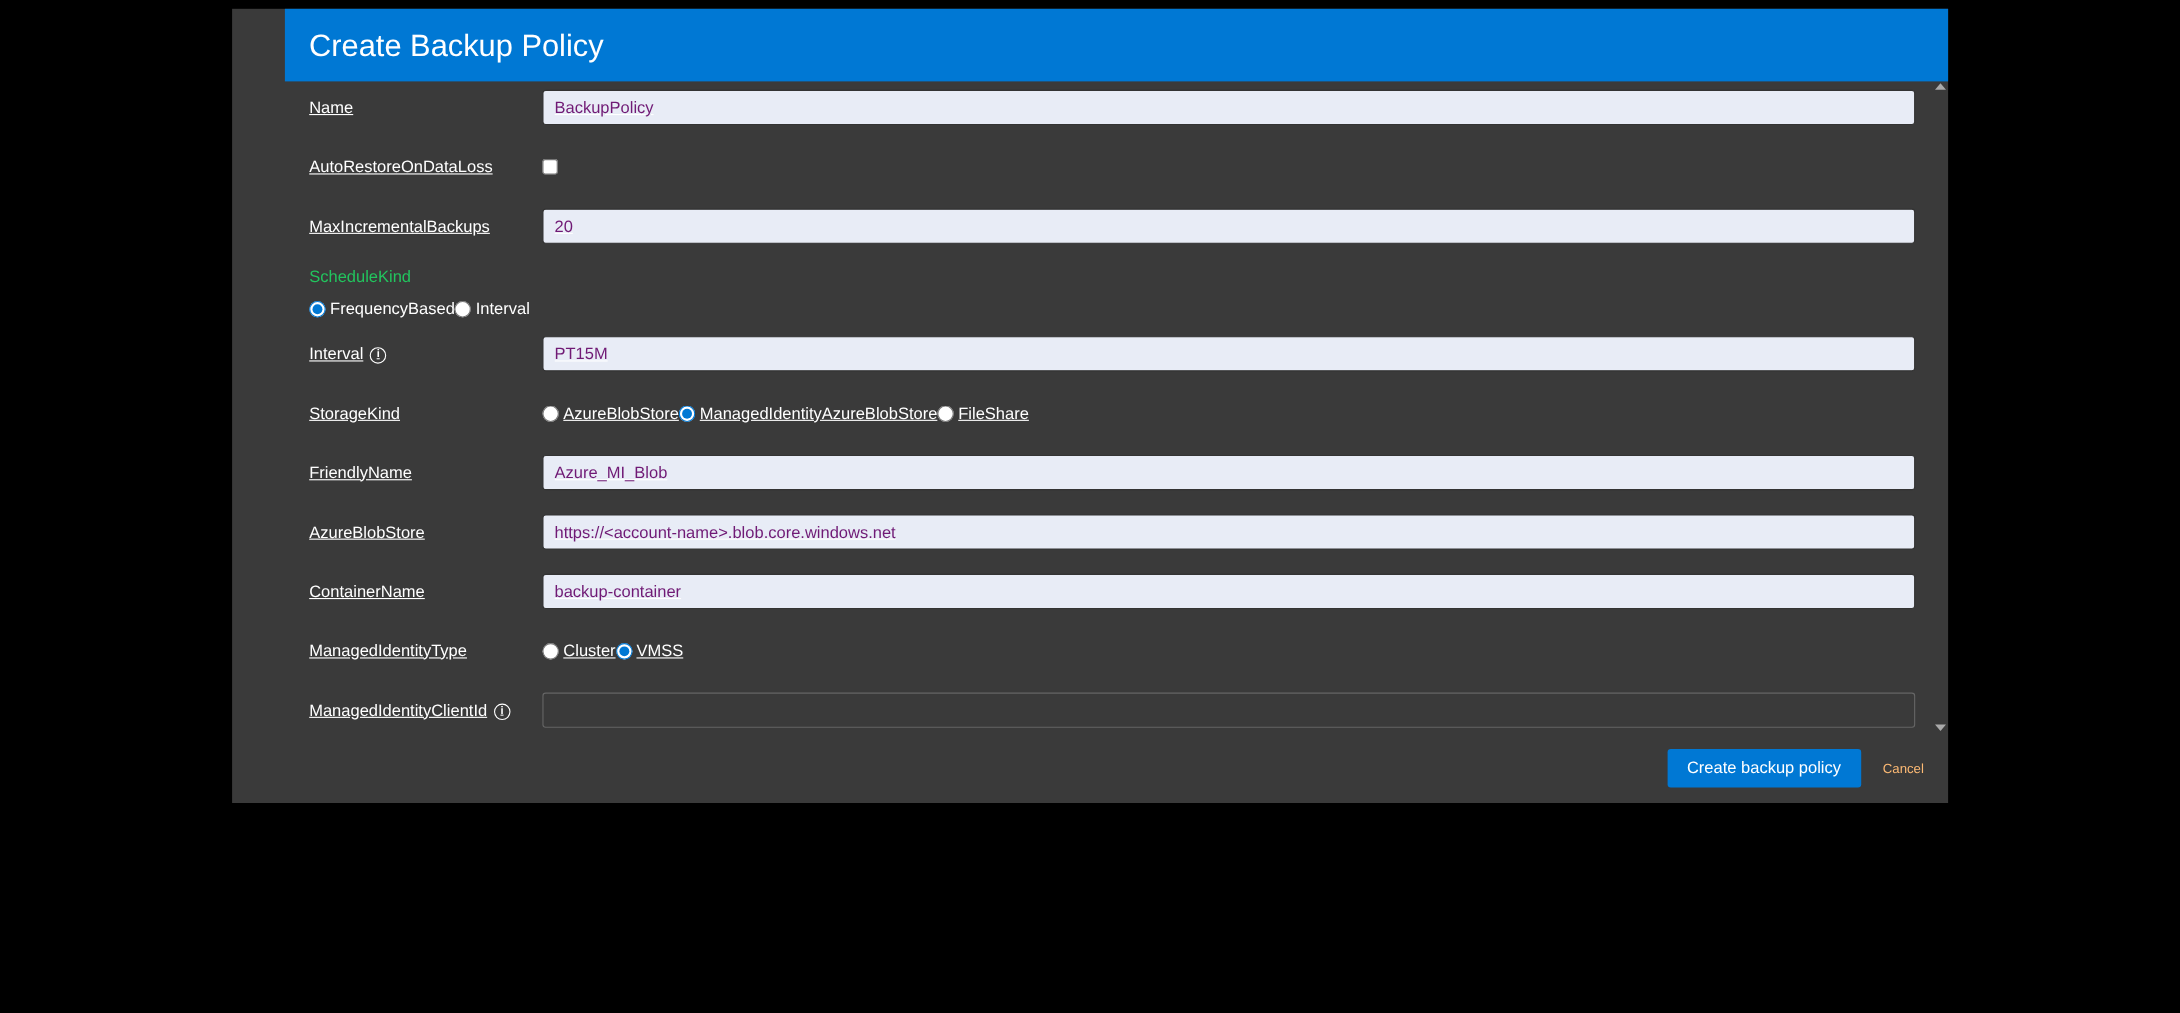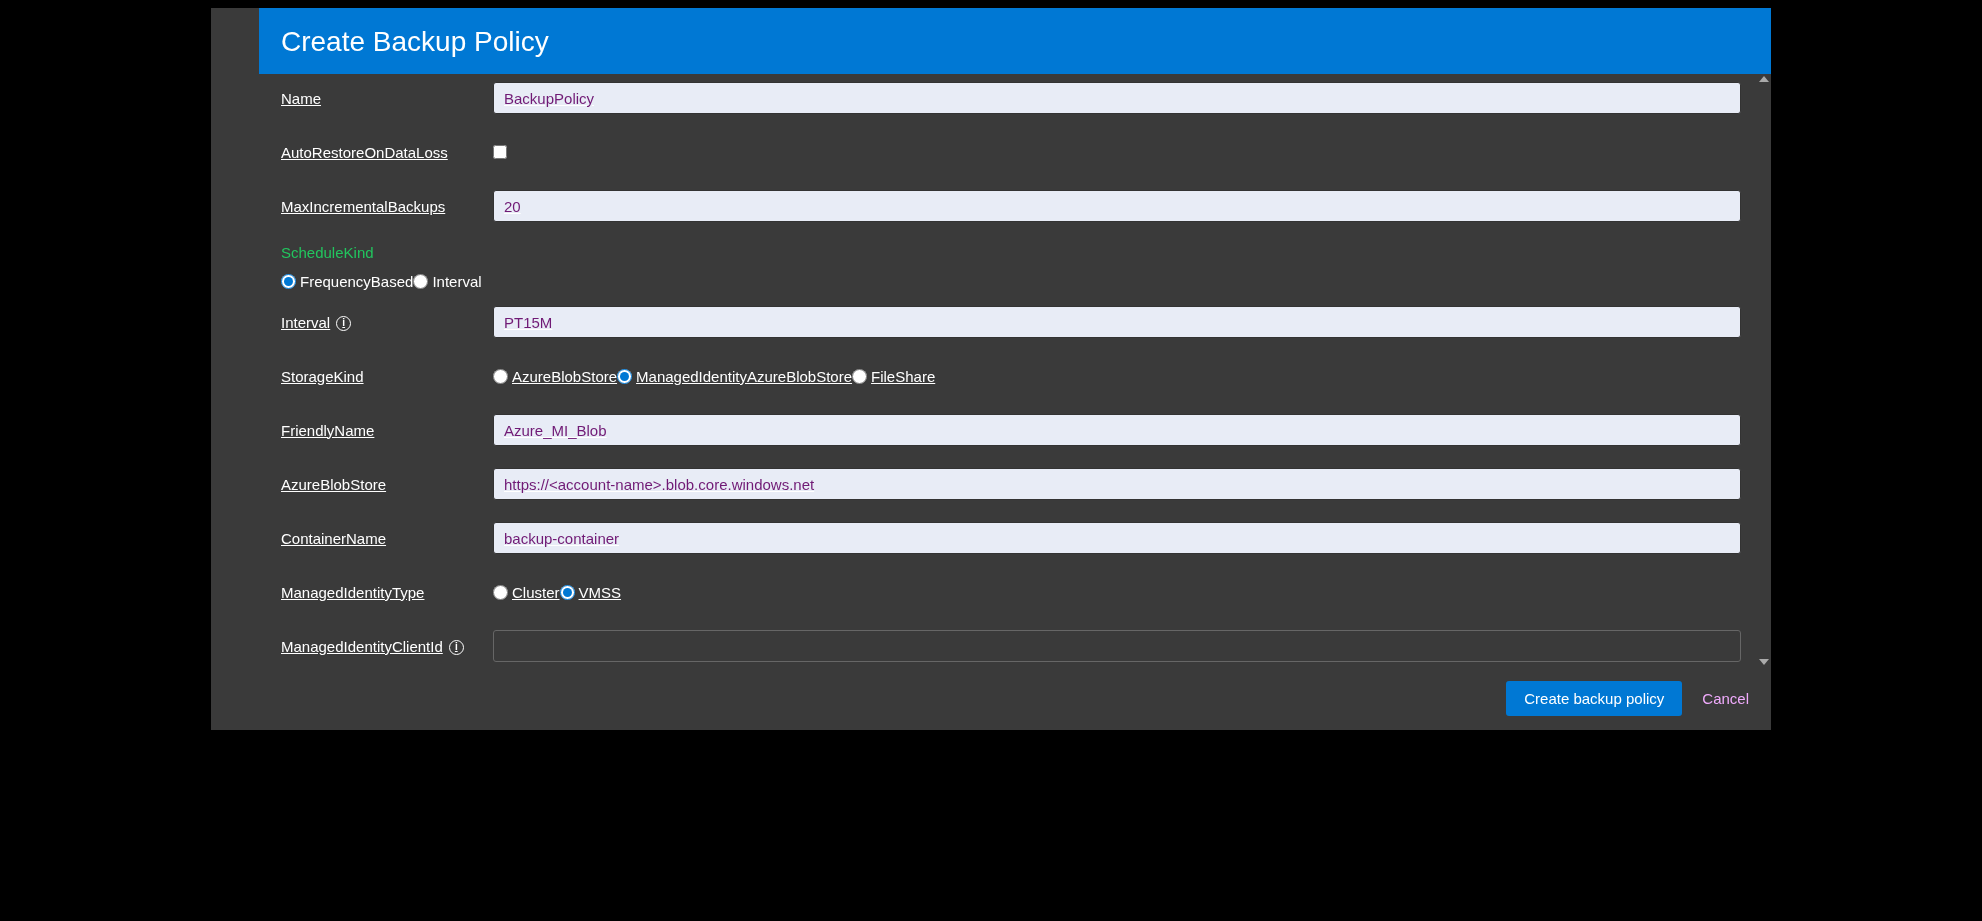--- a/index.html
+++ b/index.html
@@ -138,22 +138,22 @@
     color: #fff;
     border: none;
     padding: 9px 18px;
     font-size: 15px;
     border-radius: 3px;
     cursor: pointer;
   }
   .btn-link {
     background: none;
     border: none;
-    color: #f0abfc;
-    font-size: 15px;
+    color: #fdba74;
+    font-size: 12px;
     cursor: pointer;
   }
   
   .scroll-indicator {
     position: absolute;
     right: 0;
     top: 0;
     width: 14px;
     height: 100%;
     pointer-events: none;

